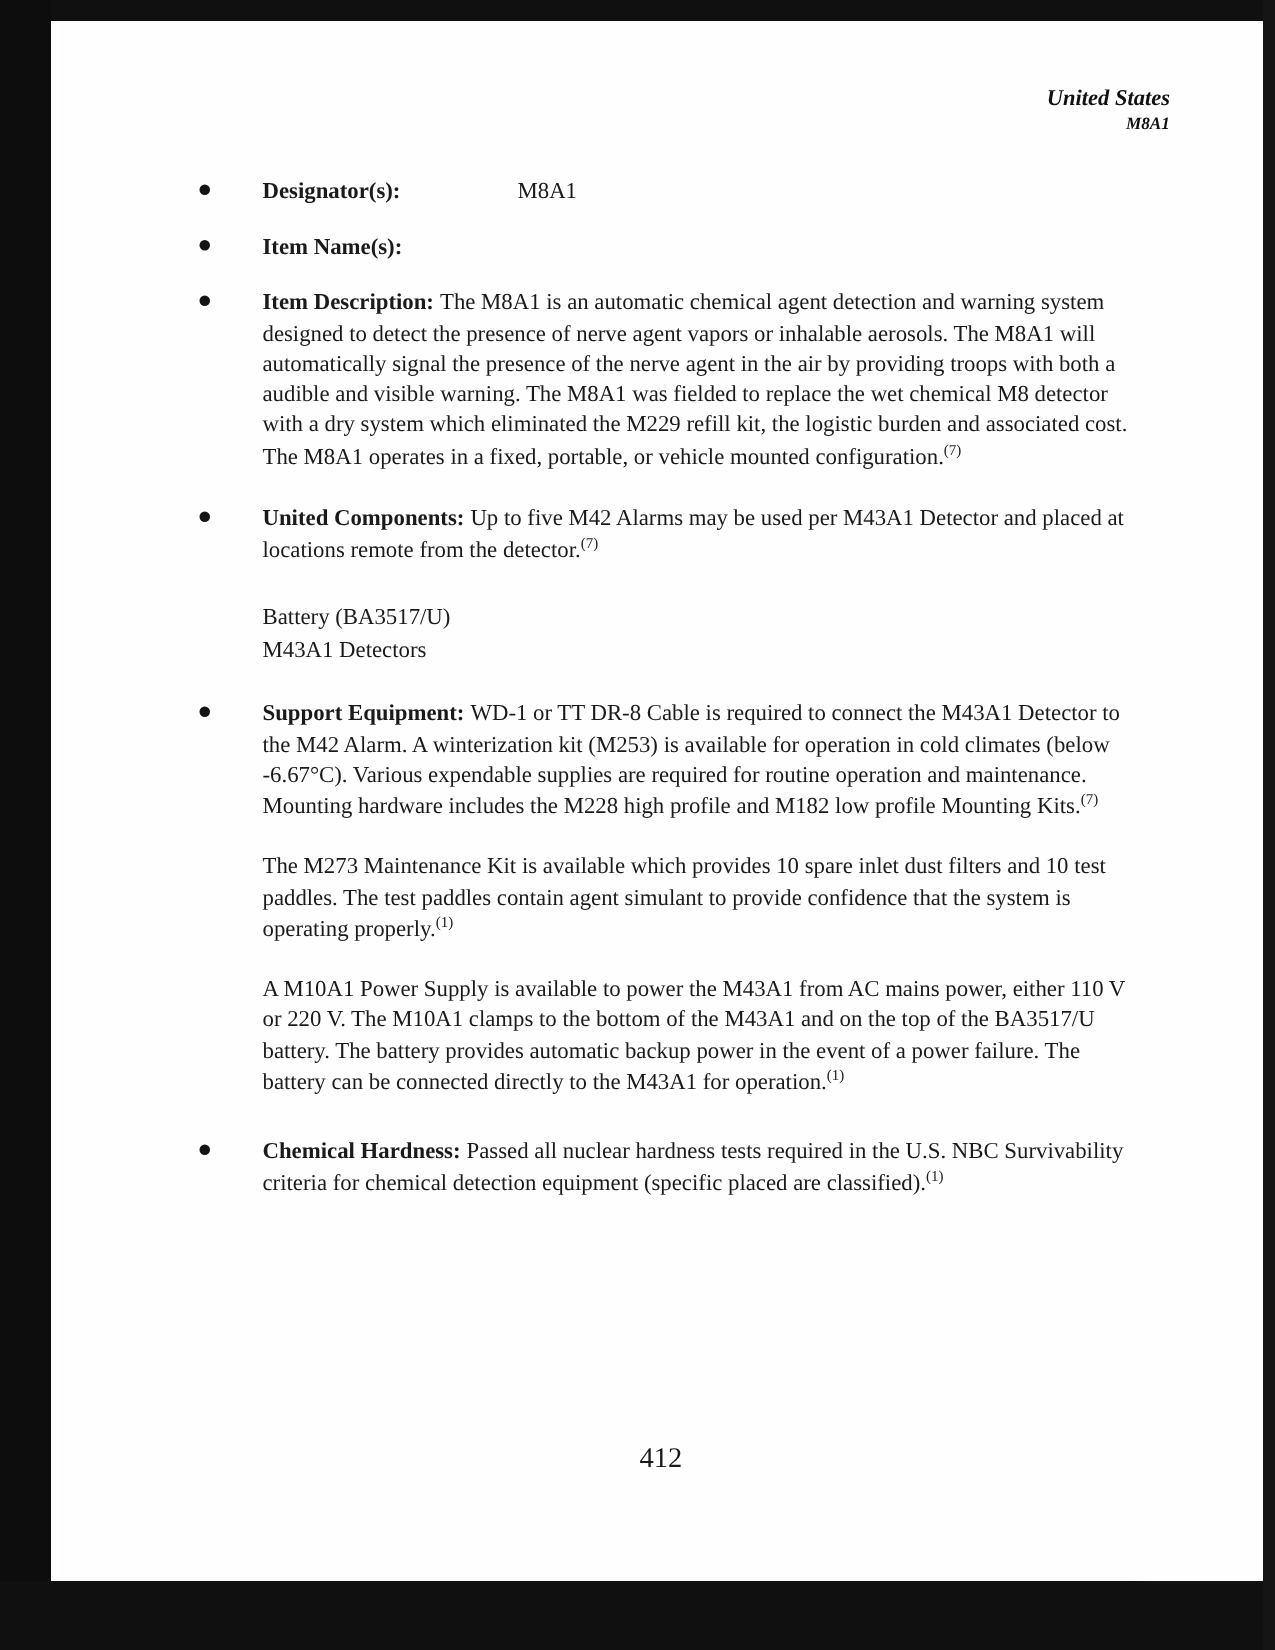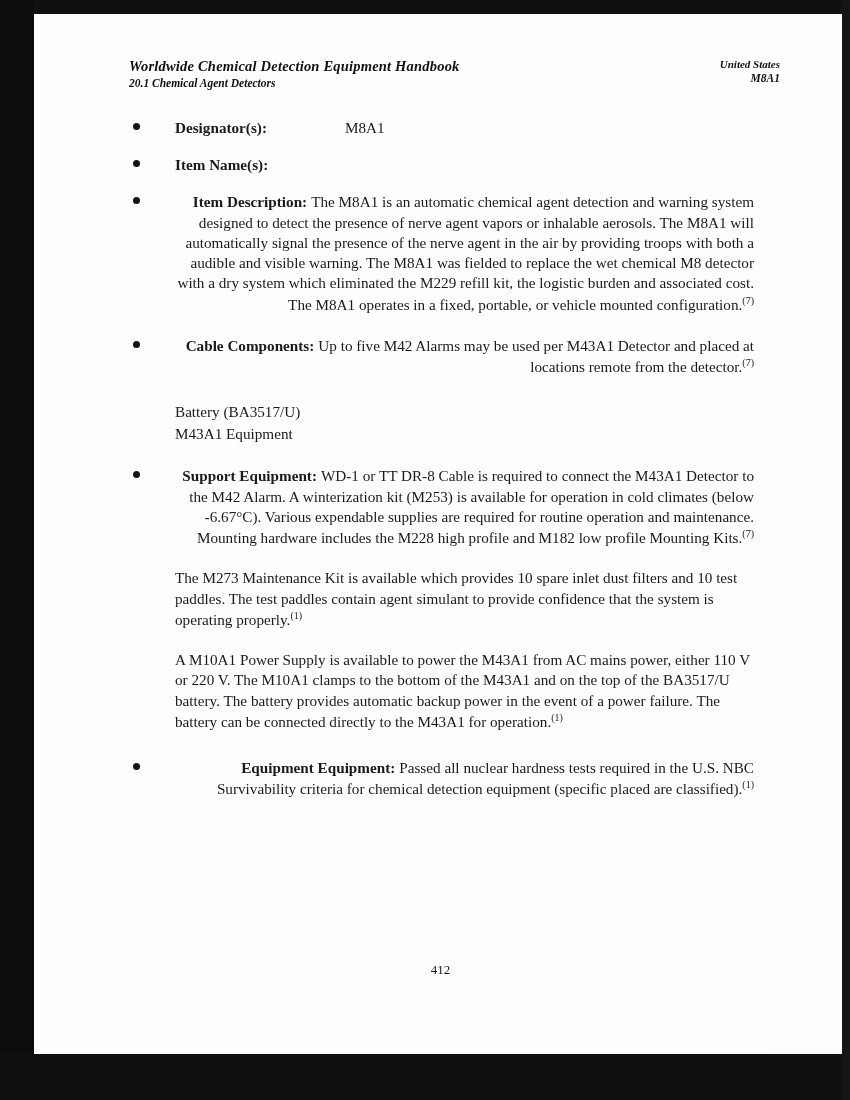--- a/index.html
+++ b/index.html
@@ -83,21 +83,21 @@
   }
   .hdr-left {
     left: 90px;
   }
   .hdr-left .l1 { font-size: 14.5px; letter-spacing: .2px; }
   .hdr-left .l2 { font-size: 11.5px; margin-top: 2px; }
   .hdr-right {
     right: 62px;
     text-align: right;
   }
-  .hdr-right .l1 { font-size: 11px; }
+  .hdr-right .l1 { font-size: 15px; }
   .hdr-right .l2 { font-size: 11.5px; margin-top: 2px; }
 
   .body {
     position: absolute;
     left: 90px;
     top: 104px;
     width: 625px;
     font-size: 15.2px;
     line-height: 1.33;
     color: #1a1a1a;
@@ -122,42 +122,42 @@
     white-space: nowrap;
   }
   .row {
     display: flex;
   }
   .row .lbl {
     width: 170px;
     flex: 0 0 170px;
   }
   .para {
-    text-align: right;
+    text-align: left;
   }
   .para .lbl { margin-right: 4px; }
   .sup {
     font-size: 10px;
     vertical-align: super;
   }
   .sublist {
     margin-top: 24px;
     margin-bottom: 2px;
     line-height: 1.42;
   }
   .subpara {
     margin-top: 20px;
   }
   .pageno {
     position: absolute;
     top: 948px;
     left: 0;
     width: 803px;
     text-align: center;
-    font-size: 13px;
+    font-size: 19px;
     color: #1a1a1a;
   }
 </style>
 </head>
 <body>
 
 <div class="page">
 
   <div class="edge-top"></div>
   <div class="edge-left"></div>
@@ -168,24 +168,20 @@
   <div class="corner-br"></div>
 
   <div class="speck" style="left:40px;top:520px;width:6px;height:22px;"></div>
   <div class="speck" style="left:41px;top:700px;width:5px;height:30px;"></div>
   <div class="speck" style="left:42px;top:860px;width:4px;height:40px;"></div>
   <div class="speck" style="left:527px;top:380px;width:9px;height:3px;"></div>
   <div class="speck" style="left:832px;top:376px;width:7px;height:3px;"></div>
 
   <div class="sheet">
 
-    <div class="hdr hdr-left">
-      <div class="l1">Worldwide Chemical Detection Equipment Handbook</div>
-      <div class="l2">20.1 Chemical Agent Detectors</div>
-    </div>
 
     <div class="hdr hdr-right">
       <div class="l1">United States</div>
       <div class="l2">M8A1</div>
     </div>
 
     <div class="body">
 
       <div class="blk">
         <span class="bullet"></span>
@@ -205,45 +201,45 @@
       <div class="blk" style="margin-bottom:21px;">
         <span class="bullet"></span>
         <div class="para">
           <span class="lbl">Item Description:</span><span>The M8A1 is an automatic chemical agent detection and warning system designed to detect the presence of nerve agent vapors or inhalable aerosols. The M8A1 will automatically signal the presence of the nerve agent in the air by providing troops with both a audible and visible warning. The M8A1 was fielded to replace the wet chemical M8 detector with a dry system which eliminated the M229 refill kit, the logistic burden and associated cost. The M8A1 operates in a fixed, portable, or vehicle mounted configuration.</span><span class="sup">(7)</span>
         </div>
       </div>
 
       <div class="blk" style="margin-bottom:22px;">
         <span class="bullet"></span>
         <div class="para">
-          <span class="lbl">Cable Components:</span><span>Up to five M42 Alarms may be used per M43A1 Detector and placed at locations remote from the detector.</span><span class="sup">(7)</span>
+          <span class="lbl">United Components:</span><span>Up to five M42 Alarms may be used per M43A1 Detector and placed at locations remote from the detector.</span><span class="sup">(7)</span>
         </div>
         <div class="sublist">
           <div>Battery (BA3517/U)</div>
-          <div>M43A1 Equipment</div>
+          <div>M43A1 Detectors</div>
         </div>
       </div>
 
       <div class="blk" style="margin-bottom:22px;">
         <span class="bullet"></span>
         <div class="para">
           <span class="lbl">Support Equipment:</span><span>WD-1 or TT DR-8 Cable is required to connect the M43A1 Detector to the M42 Alarm. A winterization kit (M253) is available for operation in cold climates (below -6.67°C). Various expendable supplies are required for routine operation and maintenance. Mounting hardware includes the M228 high profile and M182 low profile Mounting Kits.</span><span class="sup">(7)</span>
         </div>
         <div class="subpara">
           <span>The M273 Maintenance Kit is available which provides 10 spare inlet dust filters and 10 test paddles. The test paddles contain agent simulant to provide confidence that the system is operating properly.</span><span class="sup">(1)</span>
         </div>
         <div class="subpara">
           <span>A M10A1 Power Supply is available to power the M43A1 from AC mains power, either 110 V or 220 V. The M10A1 clamps to the bottom of the M43A1 and on the top of the BA3517/U battery. The battery provides automatic backup power in the event of a power failure. The battery can be connected directly to the M43A1 for operation.</span><span class="sup">(1)</span>
         </div>
       </div>
 
       <div class="blk" style="margin-top:26px;">
         <span class="bullet"></span>
         <div class="para">
-          <span class="lbl">Equipment Equipment:</span><span>Passed all nuclear hardness tests required in the U.S. NBC Survivability criteria for chemical detection equipment (specific placed are classified).</span><span class="sup">(1)</span>
+          <span class="lbl">Chemical Hardness:</span><span>Passed all nuclear hardness tests required in the U.S. NBC Survivability criteria for chemical detection equipment (specific placed are classified).</span><span class="sup">(1)</span>
         </div>
       </div>
 
     </div>
 
     <div class="pageno">412</div>
 
   </div>
 </div>
 

